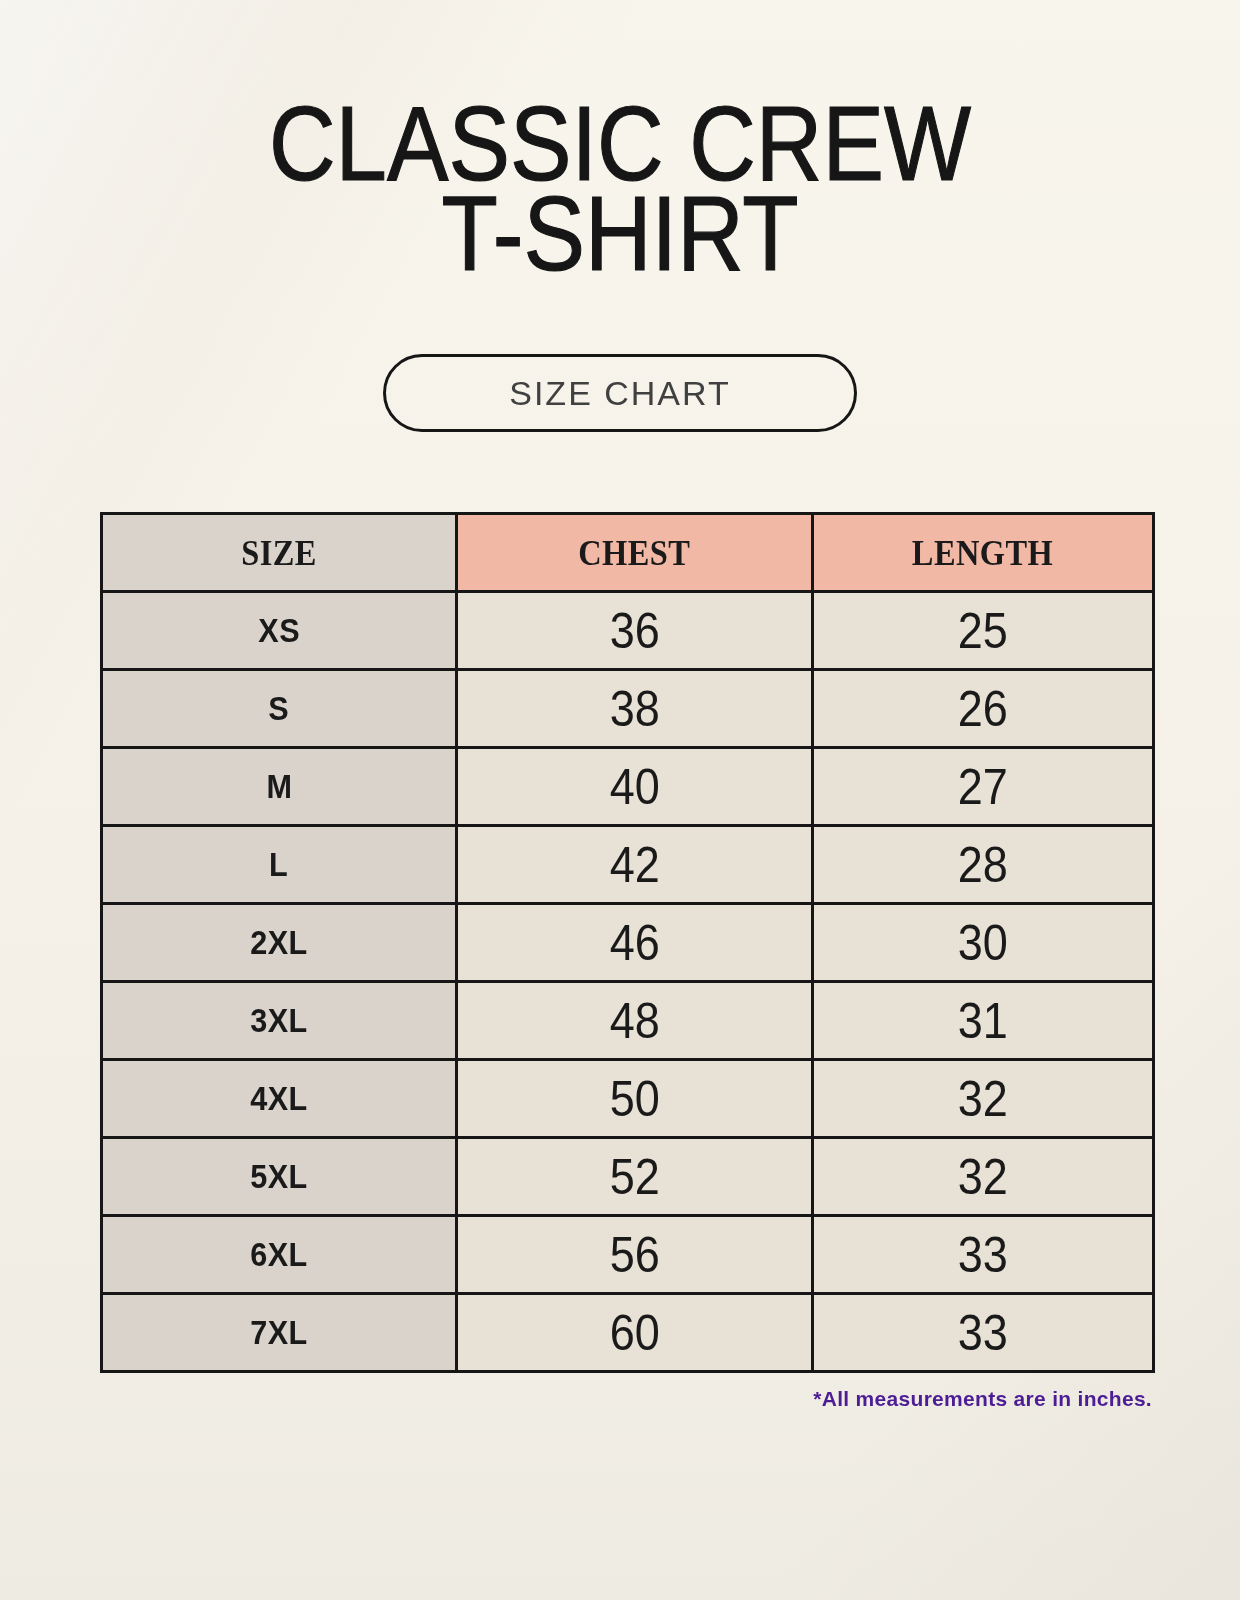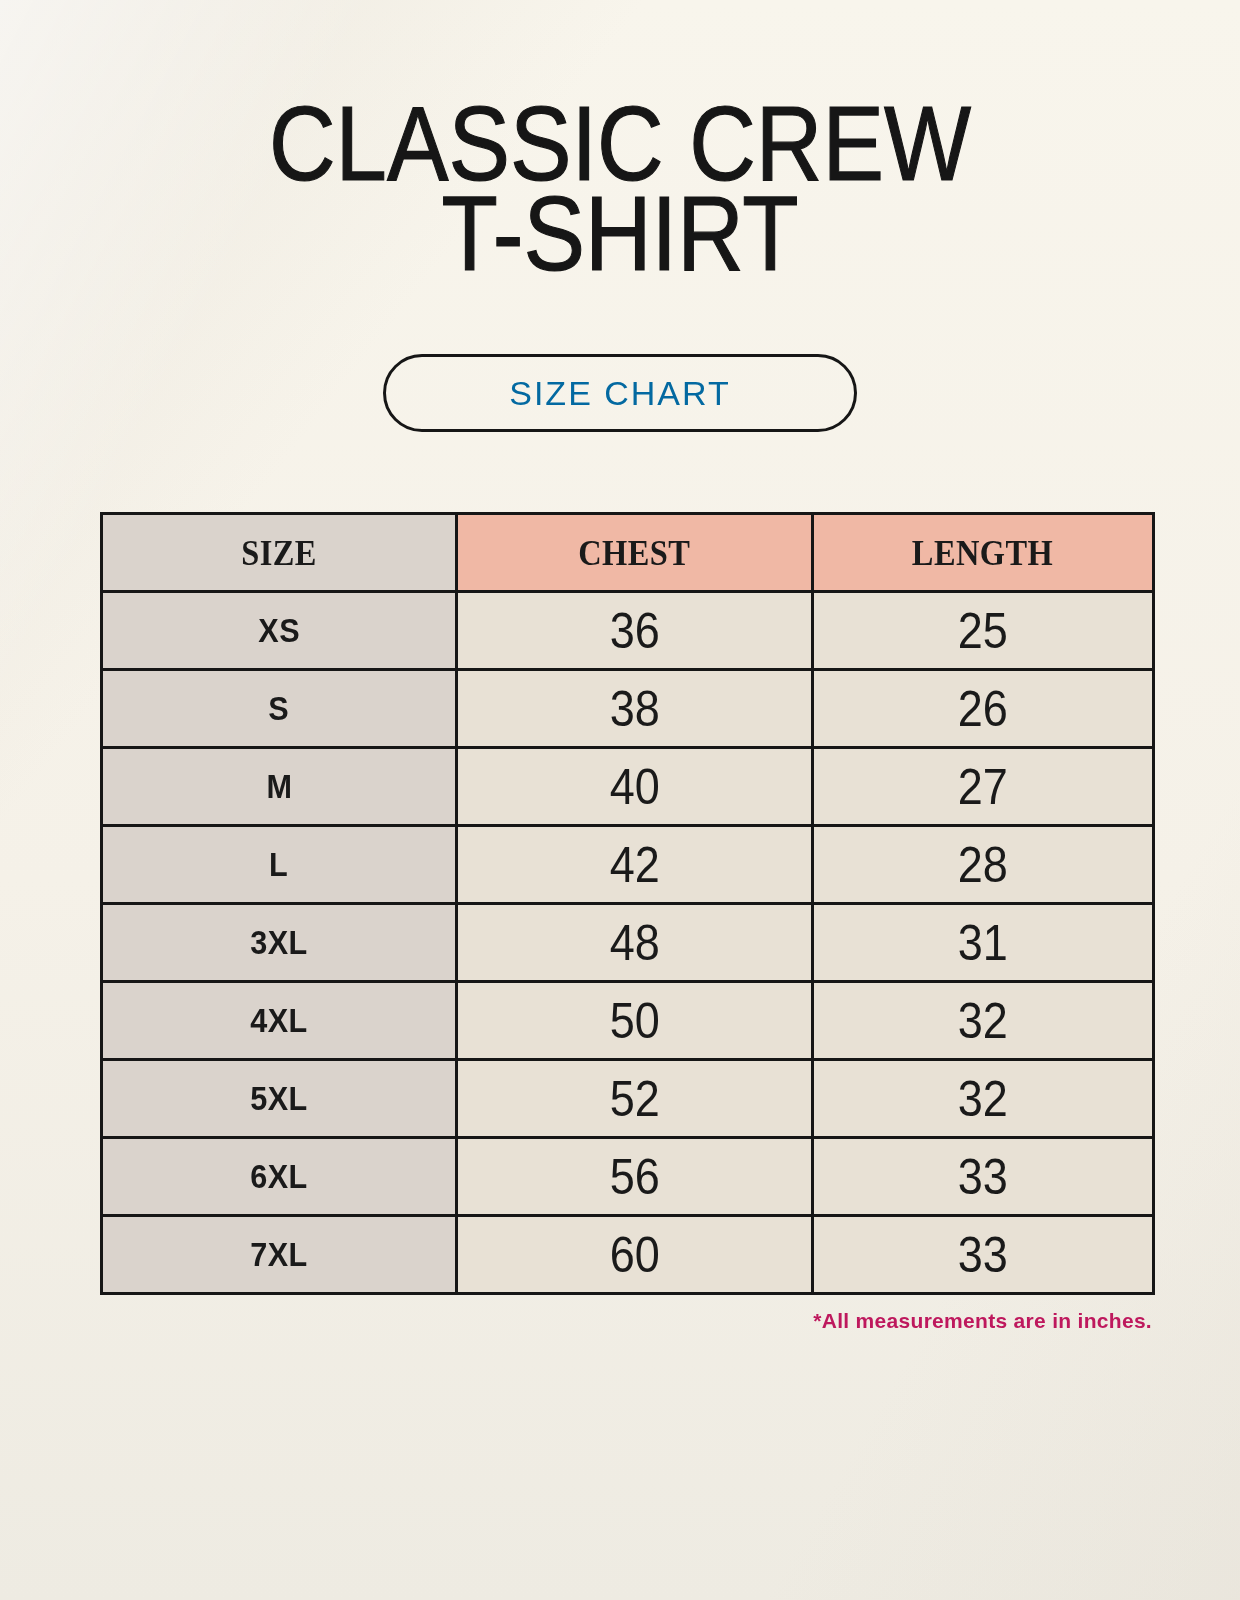--- a/index.html
+++ b/index.html
@@ -49,21 +49,21 @@
     box-sizing: border-box;
     width: 474px;
     height: 78px;
     border: 3px solid #161616;
     border-radius: 40px;
     background: transparent;
     font-family: "Liberation Sans", sans-serif;
     font-size: 34px;
     font-weight: 500;
     letter-spacing: 2px;
-    color: #0369a1;
+    color: #404040;
     cursor: pointer;
   }
   
   .size-table {
     margin: 80px 0 0 100px;
     width: 1052px;
     border-collapse: collapse;
     table-layout: fixed;
   }
   .size-table col.c-size   { width: 355px; }
@@ -104,21 +104,21 @@
     transform-origin: center;
   }
   
   .footnote {
     width: 1052px;
     margin: 14px 16px 0 100px;
     text-align: right;
     font-size: 21px;
     font-weight: bold;
     letter-spacing: 0.3px;
-    color: #be185d;
+    color: #4c1d95;
   }
 </style>
 </head>
 <body>
 
 <div class="page">
 
   <h1 class="title">
     <span class="title-line">CLASSIC CREW</span>
     <span class="title-line">T-SHIRT</span>
@@ -164,20 +164,25 @@
           <th><span class="cellText">M</span></th>
           <td><span class="cellText">40</span></td>
           <td><span class="cellText">27</span></td>
         </tr>
         <tr>
           <th><span class="cellText">L</span></th>
           <td><span class="cellText">42</span></td>
           <td><span class="cellText">28</span></td>
         </tr>
         <tr>
+          <th><span class="cellText">2XL</span></th>
+          <td><span class="cellText">46</span></td>
+          <td><span class="cellText">30</span></td>
+        </tr>
+        <tr>
           <th><span class="cellText">3XL</span></th>
           <td><span class="cellText">48</span></td>
           <td><span class="cellText">31</span></td>
         </tr>
         <tr>
           <th><span class="cellText">4XL</span></th>
           <td><span class="cellText">50</span></td>
           <td><span class="cellText">32</span></td>
         </tr>
         <tr>

